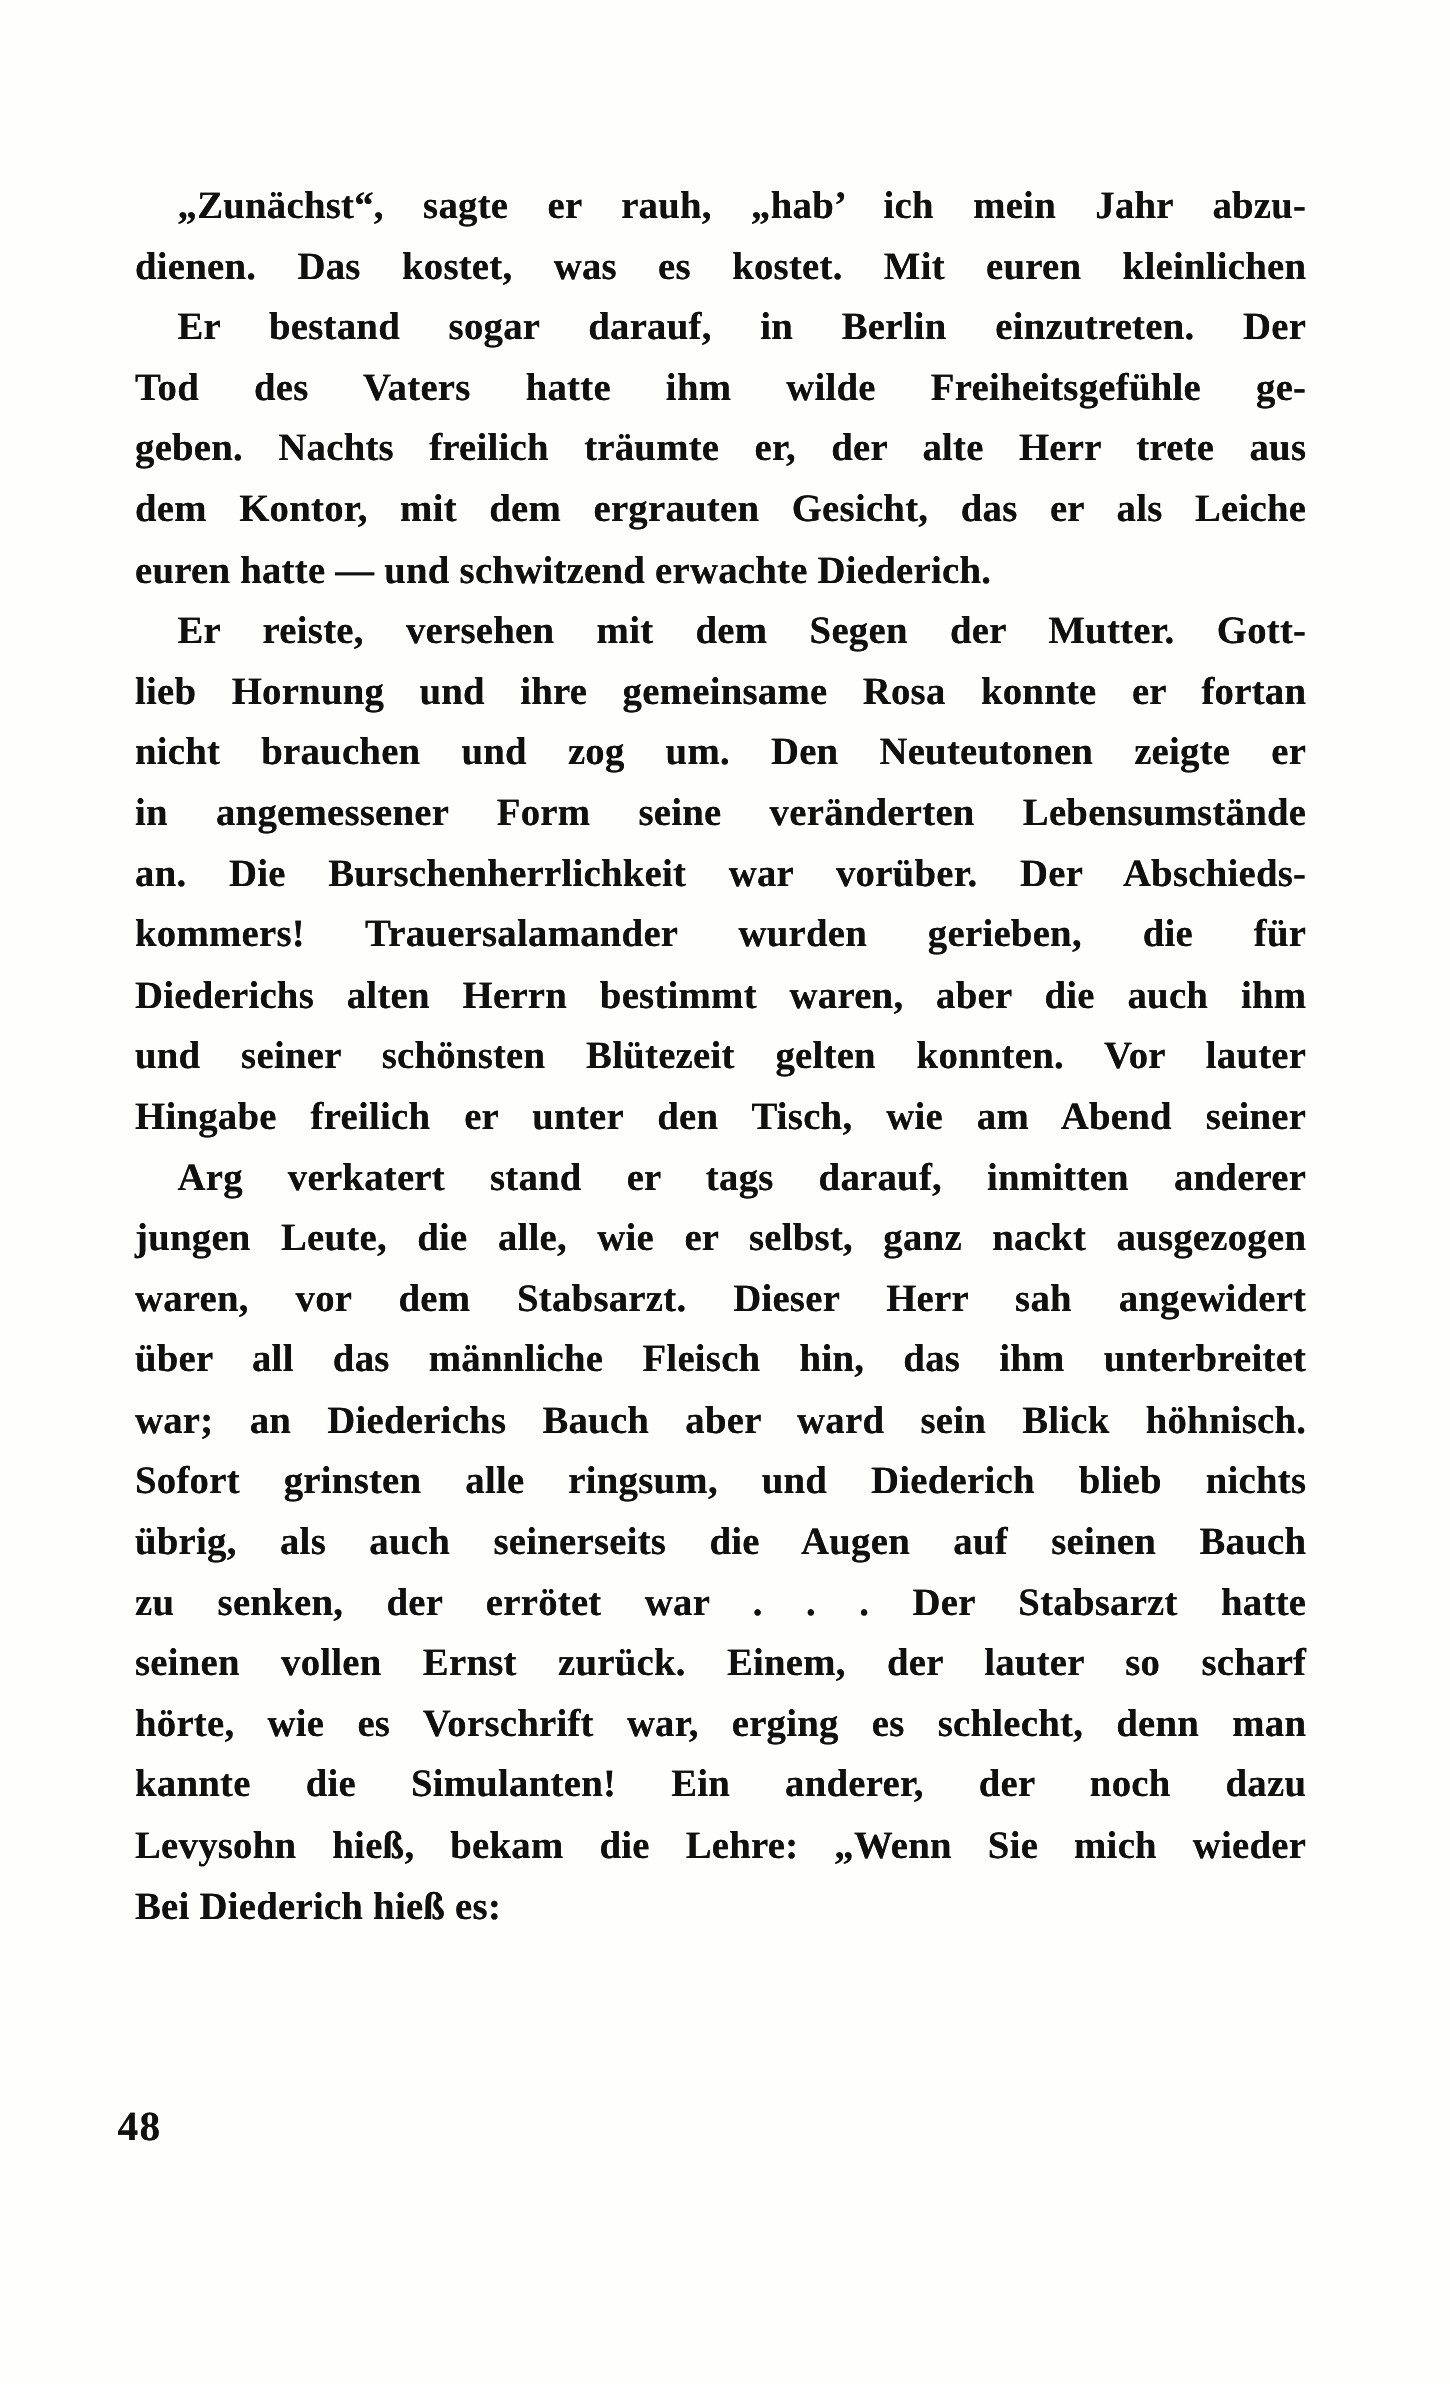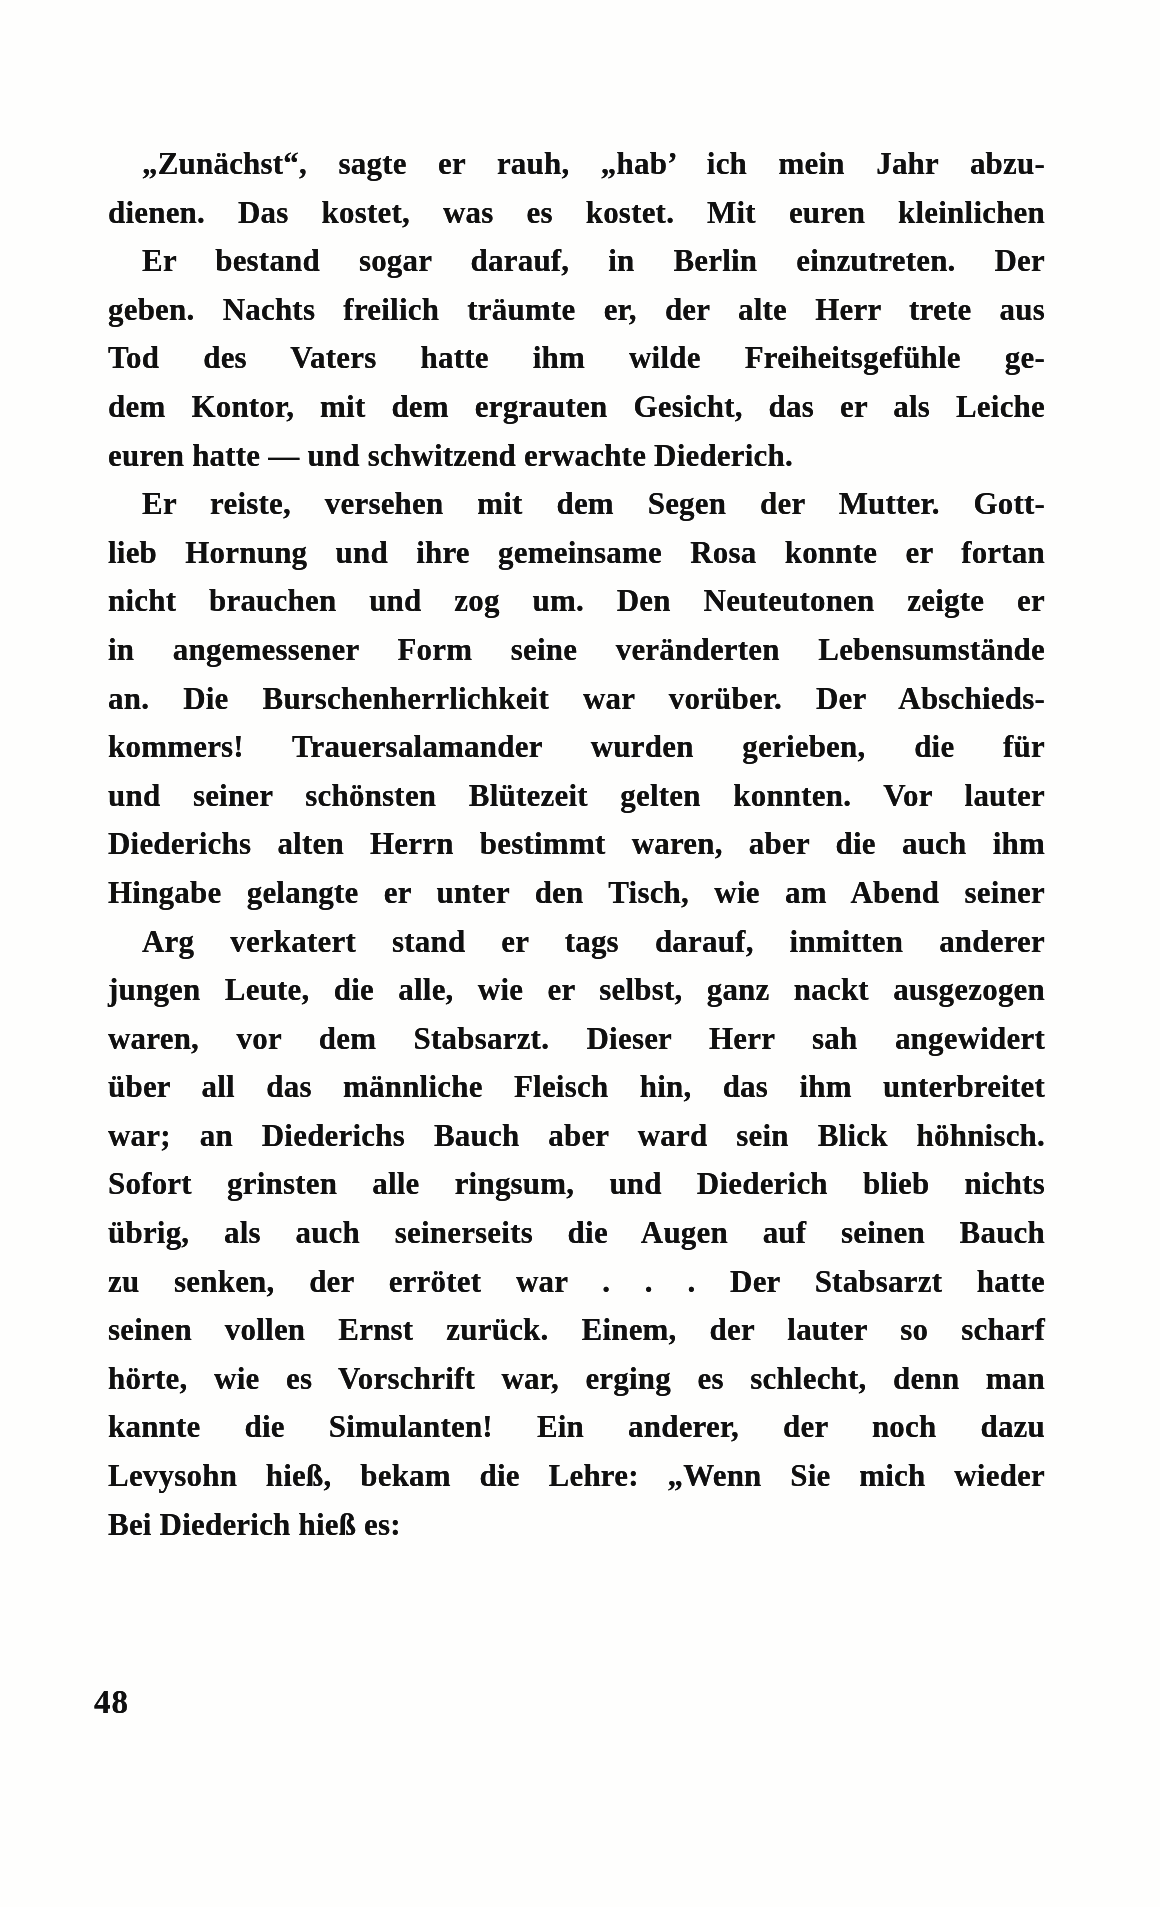--- a/index.html
+++ b/index.html
@@ -54,36 +54,36 @@
 <div class="page">
   <div class="textblock">
 
     <div class="para">
       <div class="ln indent">„Zunächst“, sagte er rauh, „hab’ ich mein Jahr abzu-</div>
       <div class="ln">dienen. Das kostet, was es kostet. Mit euren kleinlichen</div>
     </div>
 
     <div class="para">
       <div class="ln indent">Er bestand sogar darauf, in Berlin einzutreten. Der</div>
+      <div class="ln">Tod des Vaters hatte ihm wilde Freiheitsgefühle ge-</div>
       <div class="ln">geben. Nachts freilich träumte er, der alte Herr trete aus</div>
-      <div class="ln">Tod des Vaters hatte ihm wilde Freiheitsgefühle ge-</div>
       <div class="ln">dem Kontor, mit dem ergrauten Gesicht, das er als Leiche</div>
       <div class="ln last">euren hatte — und schwitzend erwachte Diederich.</div>
     </div>
 
     <div class="para">
       <div class="ln indent">Er reiste, versehen mit dem Segen der Mutter. Gott-</div>
       <div class="ln">lieb Hornung und ihre gemeinsame Rosa konnte er fortan</div>
       <div class="ln">nicht brauchen und zog um. Den Neuteutonen zeigte er</div>
       <div class="ln">in angemessener Form seine veränderten Lebensumstände</div>
       <div class="ln">an. Die Burschenherrlichkeit war vorüber. Der Abschieds-</div>
       <div class="ln">kommers! Trauersalamander wurden gerieben, die für</div>
+      <div class="ln">Diederichs alten Herrn bestimmt waren, aber die auch ihm</div>
       <div class="ln">und seiner schönsten Blütezeit gelten konnten. Vor lauter</div>
-      <div class="ln">Diederichs alten Herrn bestimmt waren, aber die auch ihm</div>
-      <div class="ln">Hingabe gelangte er unter den Tisch, wie am Abend seiner</div>
+      <div class="ln">Hingabe freilich er unter den Tisch, wie am Abend seiner</div>
     </div>
 
     <div class="para">
       <div class="ln indent">Arg verkatert stand er tags darauf, inmitten anderer</div>
       <div class="ln">jungen Leute, die alle, wie er selbst, ganz nackt ausgezogen</div>
       <div class="ln">waren, vor dem Stabsarzt. Dieser Herr sah angewidert</div>
       <div class="ln">über all das männliche Fleisch hin, das ihm unterbreitet</div>
       <div class="ln">war; an Diederichs Bauch aber ward sein Blick höhnisch.</div>
       <div class="ln">Sofort grinsten alle ringsum, und Diederich blieb nichts</div>
       <div class="ln">übrig, als auch seinerseits die Augen auf seinen Bauch</div>

